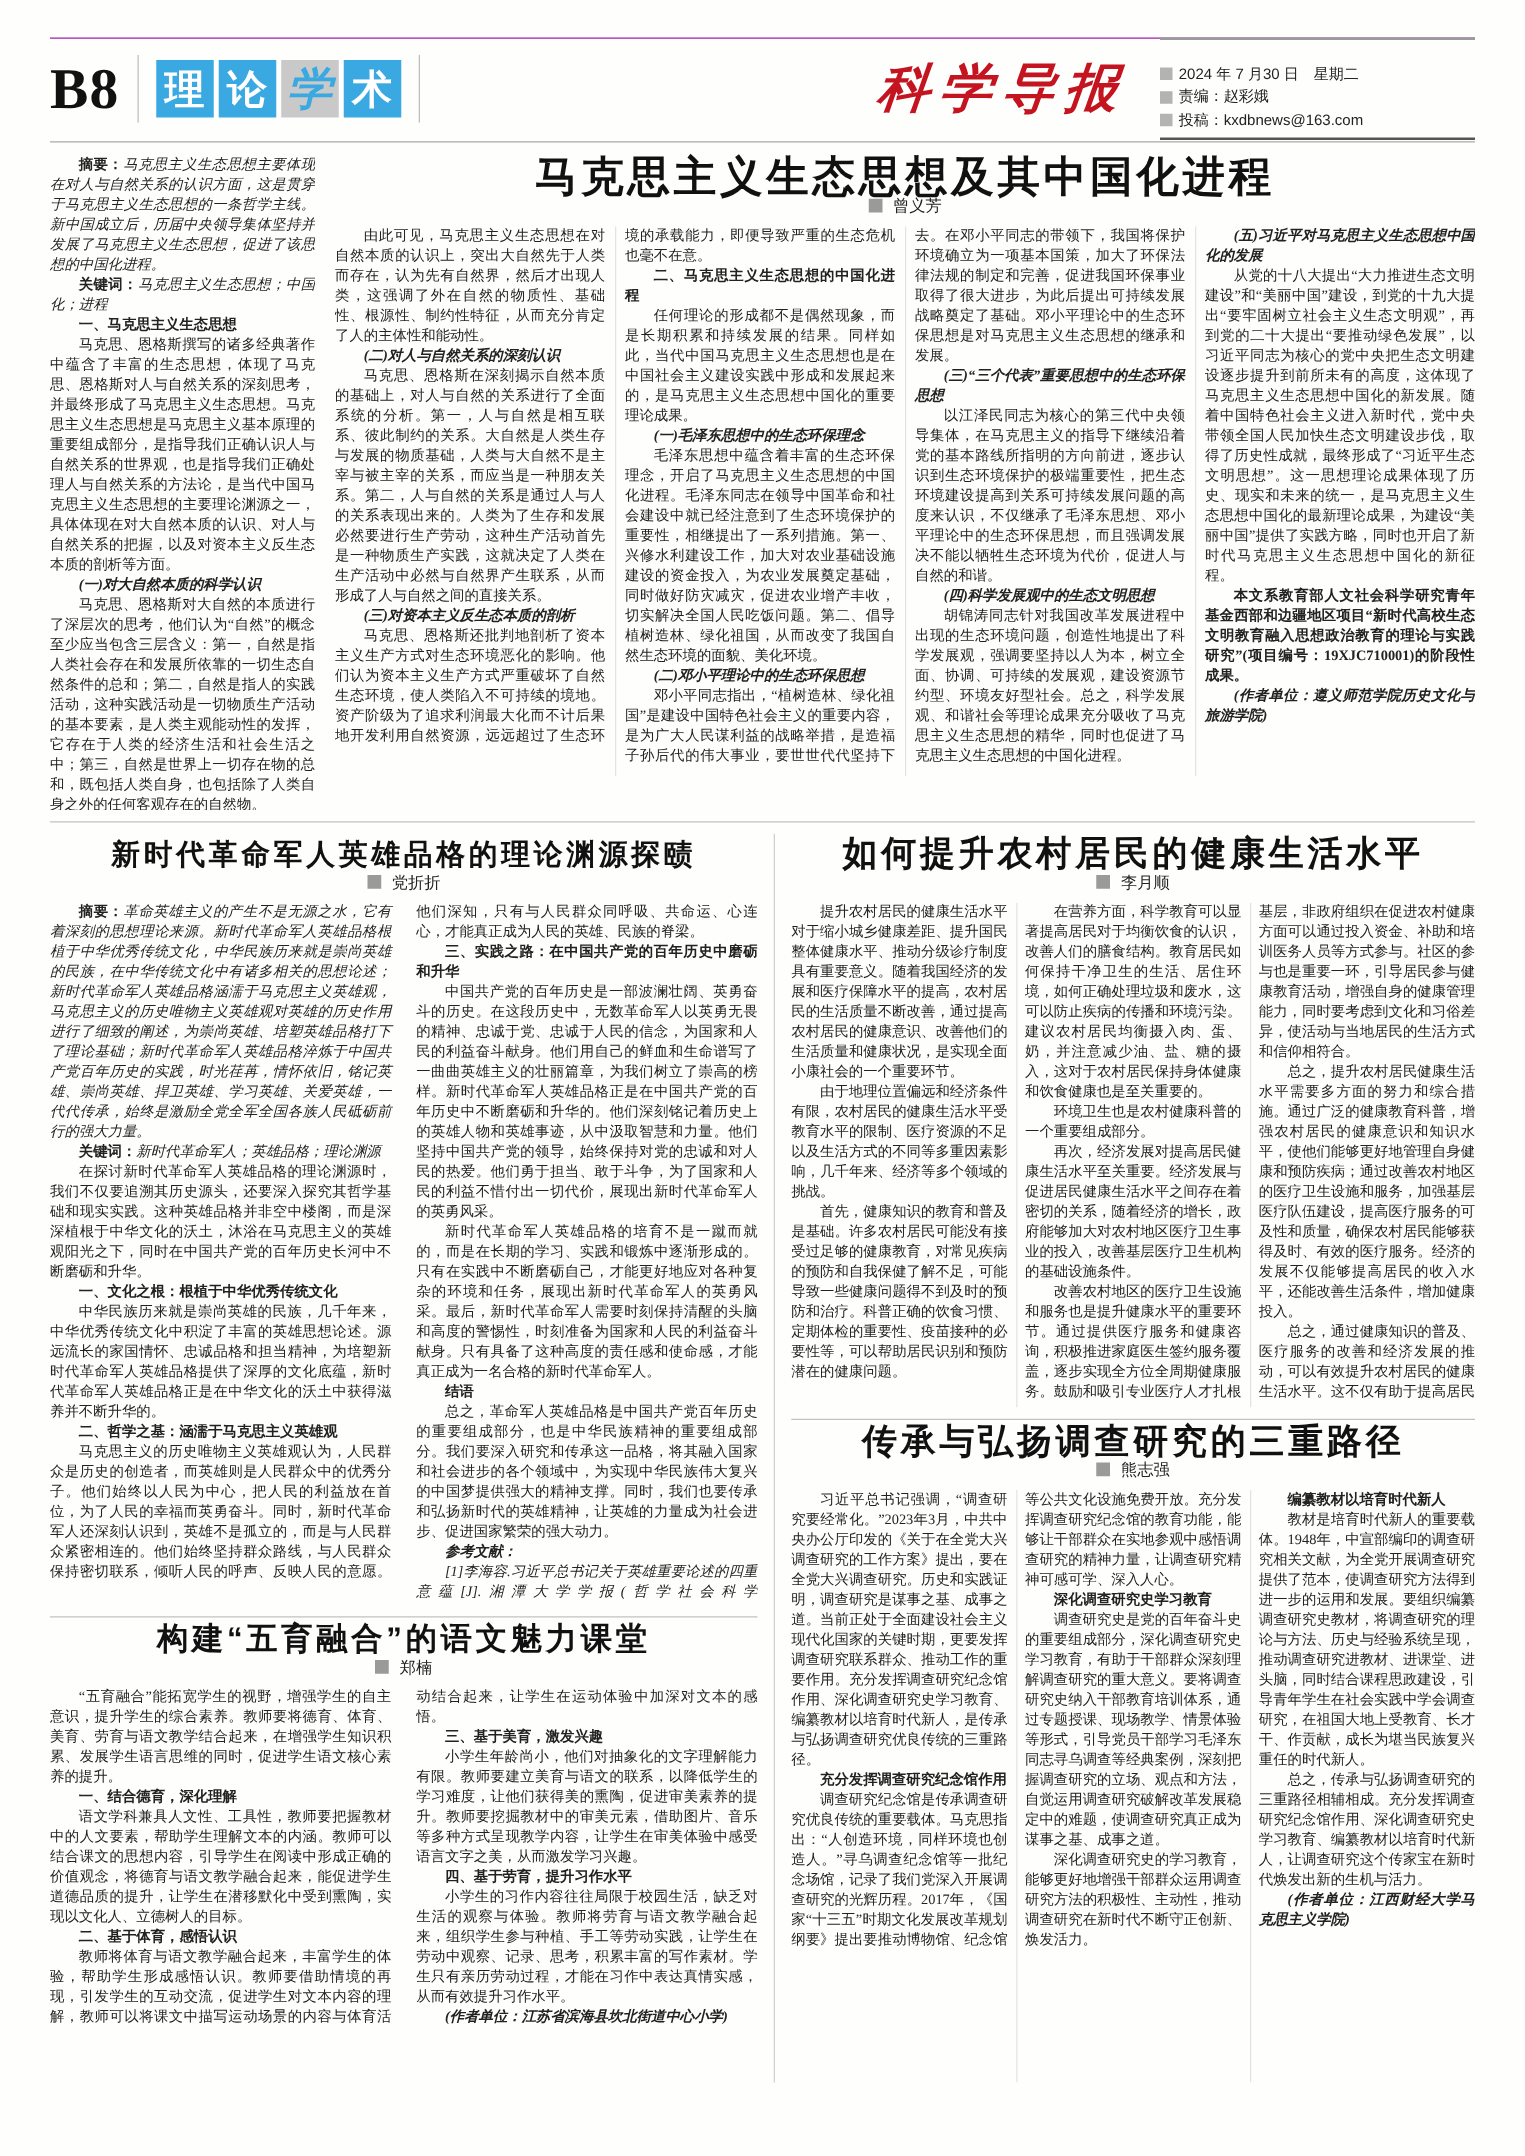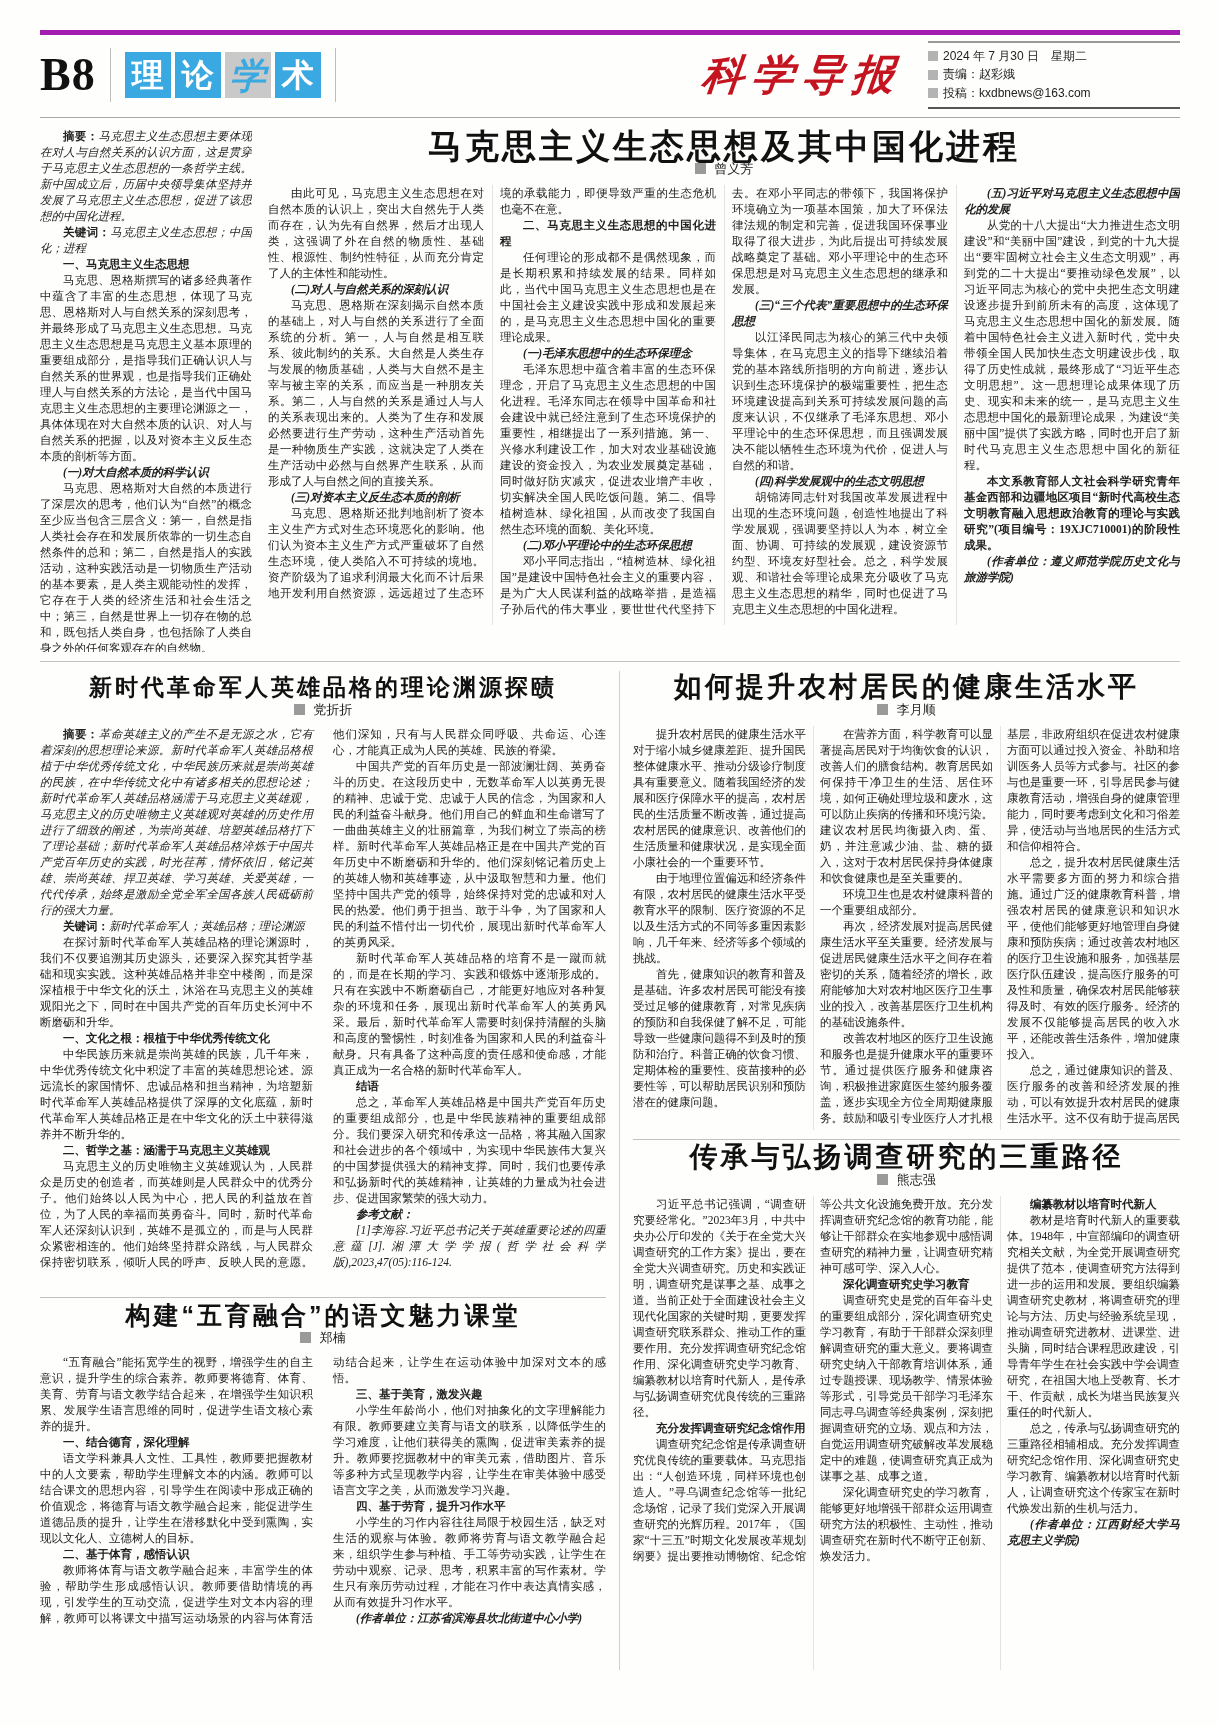--- a/index.html
+++ b/index.html
@@ -3,40 +3,40 @@
 <meta charset="utf-8">
 <style>
   html,body{margin:0;padding:0;background:#e8e8e6;}
   .page{
     position:relative;width:1220px;height:1725px;margin:0 auto;background:#fefefd;
     box-sizing:border-box;padding:30px 40px 18px;overflow:hidden;
     font-family:"Liberation Serif","DejaVu Serif",serif;color:#1c1c1c;
   }
   
   .masthead{
-    display:flex;align-items:center;border-top:5px solid #a21caf;border-bottom:1px solid #a9a9a9;
+    display:flex;align-items:center;border-top:1px solid #a21caf;border-bottom:1px solid #a9a9a9;
     padding:8px 0 10px;height:64px;box-sizing:content-box;
   }
   .edition{font:700 46px/1 "Liberation Serif","DejaVu Serif",serif;letter-spacing:1px;color:#111;}
   .vr{width:1px;height:54px;background:#bdbdbd;margin:0 14px;}
   .logo{display:flex;gap:4px;align-items:center;}
   .logo .box{
     width:46px;height:46px;display:flex;align-items:center;justify-content:center;
     background:var(--blue);color:#fff;font:700 32px/1 "Liberation Sans","DejaVu Sans",sans-serif;
   }
   .logo .box.gray{background:#c9c9c9;color:var(--blue);
     font-family:"DejaVu Serif",serif;font-style:italic;font-size:36px;}
   .papername{
     margin-left:auto;color:var(--red);
     font:700 42px/1 "DejaVu Serif","Liberation Serif",serif;font-style:italic;letter-spacing:8px;
     transform:skewX(-6deg);white-space:nowrap;
   }
   .issue-info{
     margin-left:26px;width:252px;flex:none;font:12px/1.55 "Liberation Sans","DejaVu Sans",sans-serif;color:#222;
-    border-top:2px solid #9a9a9a;border-bottom:2px solid #555;padding:4px 0 5px;
+    border-top:2px solid #9a9a9a;border-bottom:2px solid #555;padding:18px 0 5px;
   }
   .issue-info .row{display:flex;align-items:center;white-space:nowrap;}
   .sq{display:inline-block;width:10px;height:10px;background:#b3b3b3;margin-right:5px;flex:none;}
   
   .atitle{
     text-align:center;font-family:"Liberation Sans","DejaVu Sans",sans-serif;font-weight:700;
     color:#111;letter-spacing:3px;margin:0;
   }
   .abyline{
     text-align:center;font:13px/1 "Liberation Sans","DejaVu Sans",sans-serif;color:#222;
@@ -149,20 +149,21 @@
         <h2 class="atitle">新时代革命军人英雄品格的理论渊源探赜</h2>
         <div class="abyline"><span class="sq"></span> <span>党折折</span></div>
         <div class="cols2">
             <p class="blk abs"><b>摘要：</b>革命英雄主义的产生不是无源之水，它有着深刻的思想理论来源。新时代革命军人英雄品格根植于中华优秀传统文化，中华民族历来就是崇尚英雄的民族，在中华传统文化中有诸多相关的思想论述；新时代革命军人英雄品格涵濡于马克思主义英雄观，马克思主义的历史唯物主义英雄观对英雄的历史作用进行了细致的阐述，为崇尚英雄、培塑英雄品格打下了理论基础；新时代革命军人英雄品格淬炼于中国共产党百年历史的实践，时光荏苒，情怀依旧，铭记英雄、崇尚英雄、捍卫英雄、学习英雄、关爱英雄，一代代传承，始终是激励全党全军全国各族人民砥砺前行的强大力量。</p>
             <p class="blk kw"><b>关键词：</b>新时代革命军人；英雄品格；理论渊源</p>
             <p class="blk p">在探讨新时代革命军人英雄品格的理论渊源时，我们不仅要追溯其历史源头，还要深入探究其哲学基础和现实实践。这种英雄品格并非空中楼阁，而是深深植根于中华文化的沃土，沐浴在马克思主义的英雄观阳光之下，同时在中国共产党的百年历史长河中不断磨砺和升华。</p>
             <p class="blk h">一、文化之根：根植于中华优秀传统文化</p>
             <p class="blk p">中华民族历来就是崇尚英雄的民族，几千年来，中华优秀传统文化中积淀了丰富的英雄思想论述。源远流长的家国情怀、忠诚品格和担当精神，为培塑新时代革命军人英雄品格提供了深厚的文化底蕴，新时代革命军人英雄品格正是在中华文化的沃土中获得滋养并不断升华的。</p>
             <p class="blk h">二、哲学之基：涵濡于马克思主义英雄观</p>
             <p class="blk p">马克思主义的历史唯物主义英雄观认为，人民群众是历史的创造者，而英雄则是人民群众中的优秀分子。他们始终以人民为中心，把人民的利益放在首位，为了人民的幸福而英勇奋斗。同时，新时代革命军人还深刻认识到，英雄不是孤立的，而是与人民群众紧密相连的。他们始终坚持群众路线，与人民群众保持密切联系，倾听人民的呼声、反映人民的意愿。他们深知，只有与人民群众同呼吸、共命运、心连心，才能真正成为人民的英雄、民族的脊梁。</p>
+            <p class="blk h">三、实践之路：在中国共产党的百年历史中磨砺和升华</p>
             <p class="blk p">中国共产党的百年历史是一部波澜壮阔、英勇奋斗的历史。在这段历史中，无数革命军人以英勇无畏的精神、忠诚于党、忠诚于人民的信念，为国家和人民的利益奋斗献身。他们用自己的鲜血和生命谱写了一曲曲英雄主义的壮丽篇章，为我们树立了崇高的榜样。新时代革命军人英雄品格正是在中国共产党的百年历史中不断磨砺和升华的。他们深刻铭记着历史上的英雄人物和英雄事迹，从中汲取智慧和力量。他们坚持中国共产党的领导，始终保持对党的忠诚和对人民的热爱。他们勇于担当、敢于斗争，为了国家和人民的利益不惜付出一切代价，展现出新时代革命军人的英勇风采。</p>
             <p class="blk p">新时代革命军人英雄品格的培育不是一蹴而就的，而是在长期的学习、实践和锻炼中逐渐形成的。只有在实践中不断磨砺自己，才能更好地应对各种复杂的环境和任务，展现出新时代革命军人的英勇风采。最后，新时代革命军人需要时刻保持清醒的头脑和高度的警惕性，时刻准备为国家和人民的利益奋斗献身。只有具备了这种高度的责任感和使命感，才能真正成为一名合格的新时代革命军人。</p>
             <p class="blk h">结语</p>
             <p class="blk p">总之，革命军人英雄品格是中国共产党百年历史的重要组成部分，也是中华民族精神的重要组成部分。我们要深入研究和传承这一品格，将其融入国家和社会进步的各个领域中，为实现中华民族伟大复兴的中国梦提供强大的精神支撑。同时，我们也要传承和弘扬新时代的英雄精神，让英雄的力量成为社会进步、促进国家繁荣的强大动力。</p>
             <p class="blk hk">参考文献：</p>
             <p class="blk ref">[1]李海容.习近平总书记关于英雄重要论述的四重意蕴[J].湘潭大学学报(哲学社会科学版),2023,47(05):116-124.</p>
           </div>
       </div>
       <hr class="hr-full">
       <div class="art4 body-txt">

